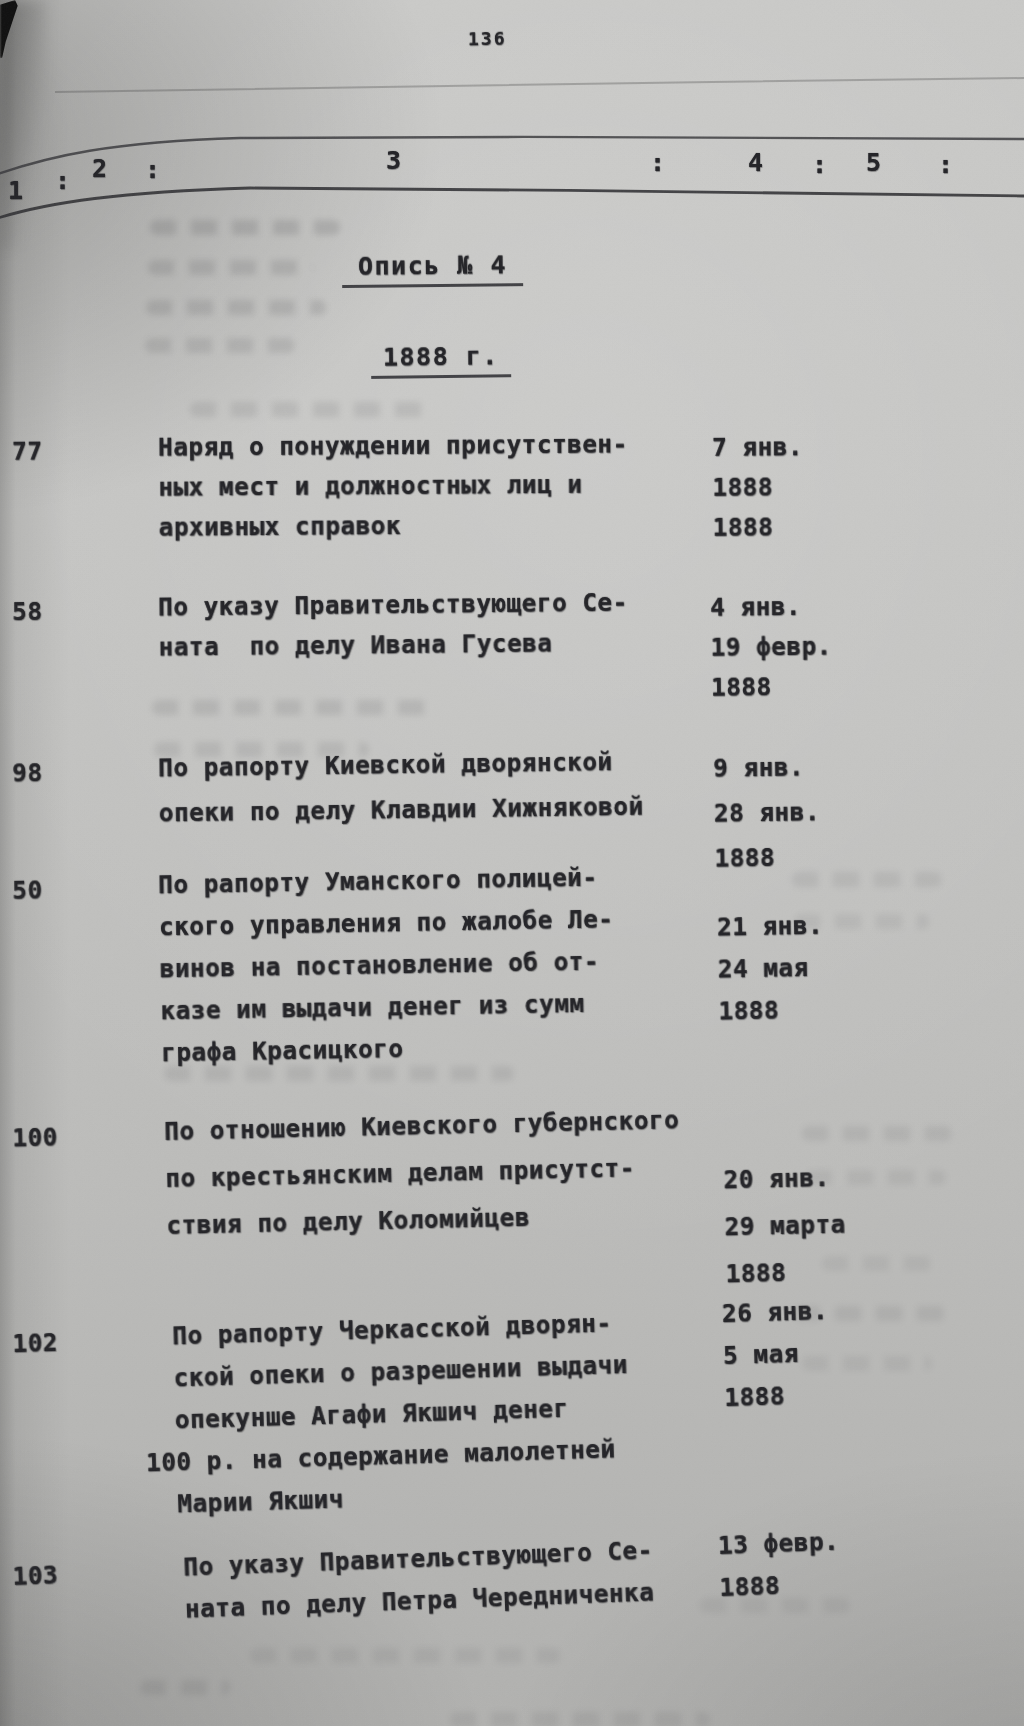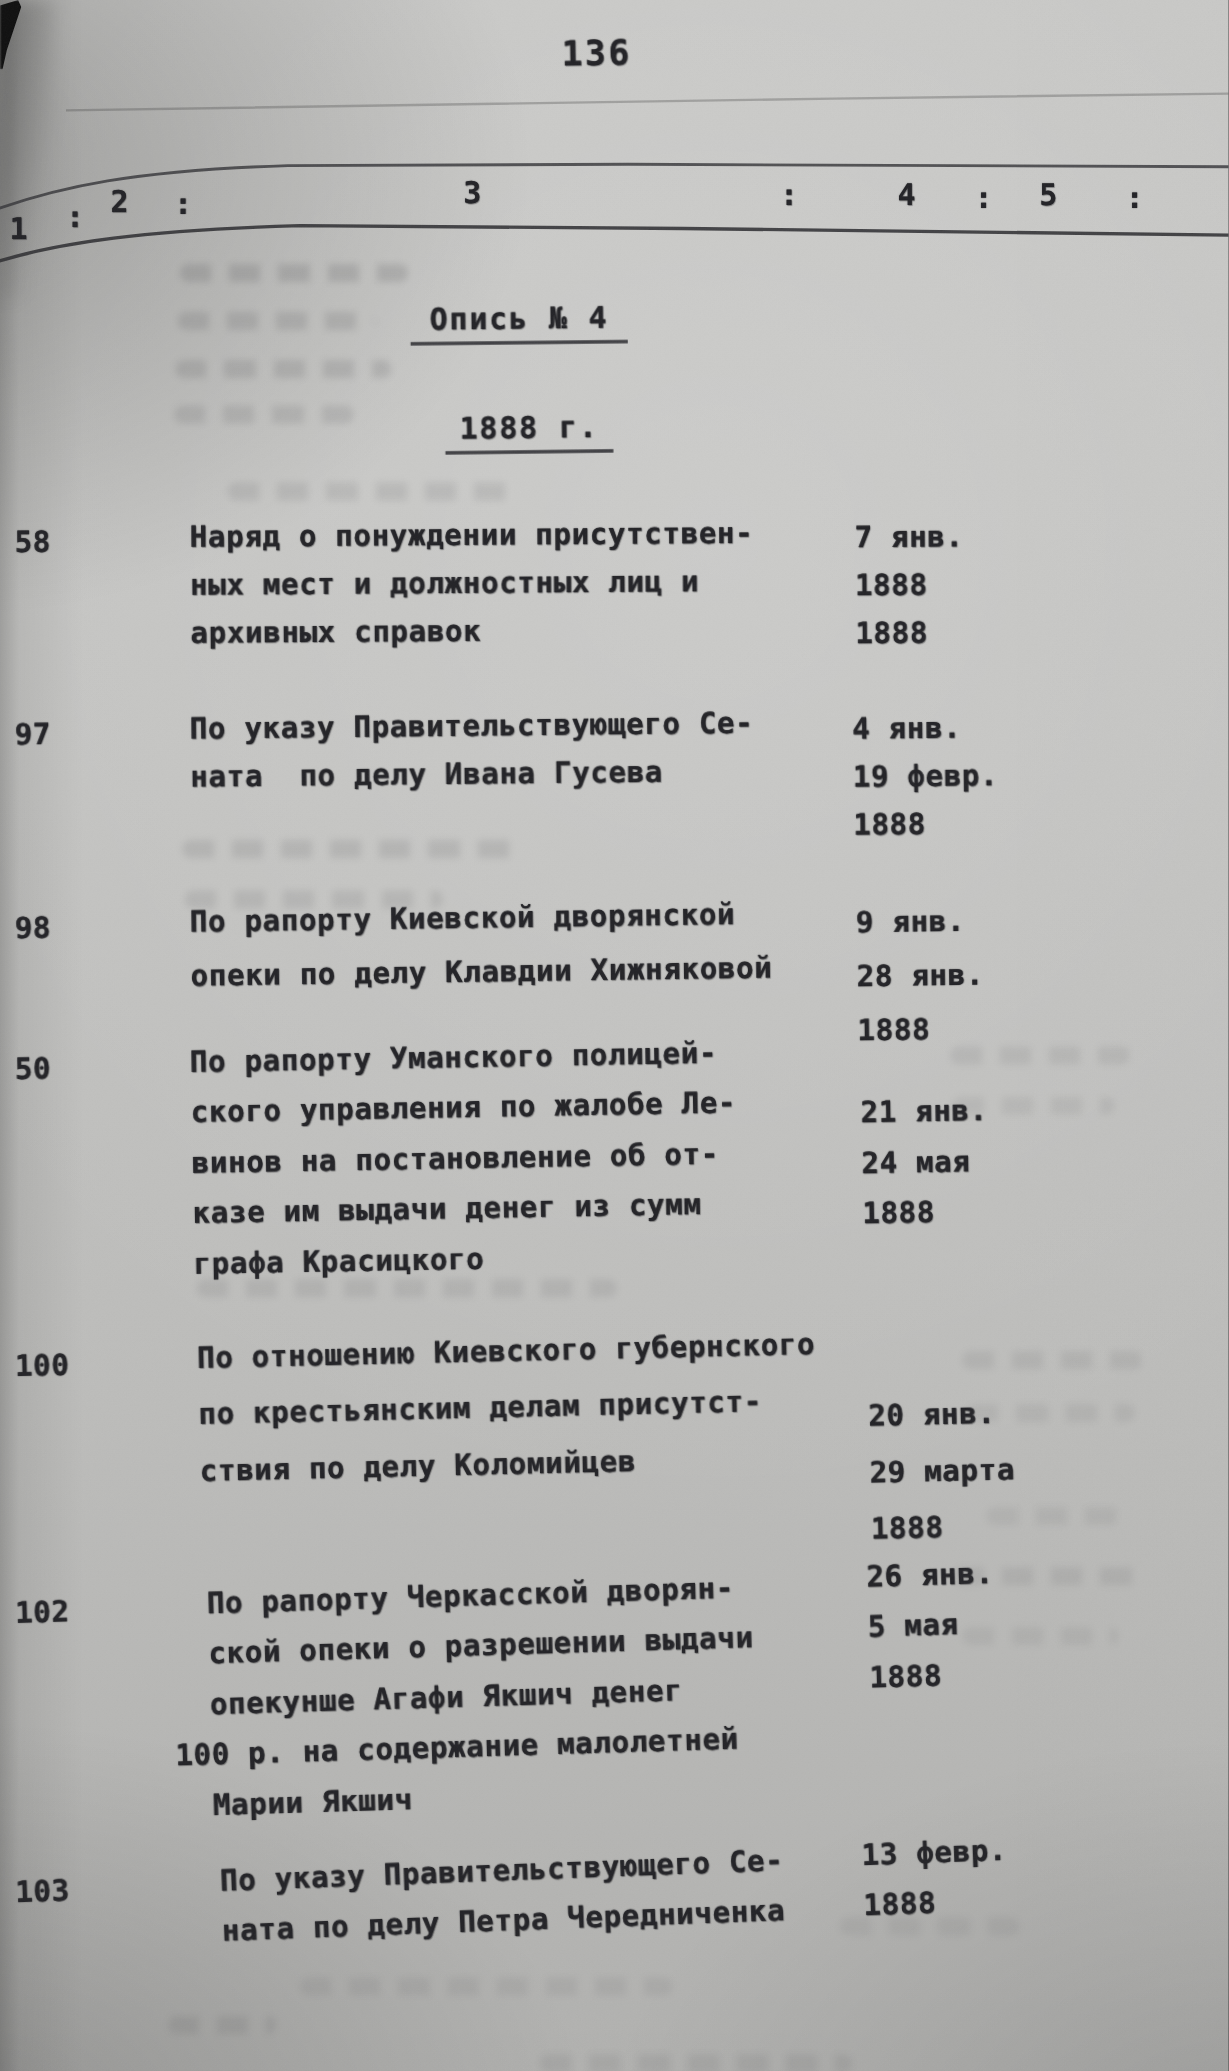--- a/index.html
+++ b/index.html
@@ -18,21 +18,21 @@
     color:#232327;font-weight:bold;line-height:1;white-space:pre;
     text-shadow:0 0 1px rgba(25,25,28,.7), .6px .7px .7px rgba(25,25,28,.35);
     filter:blur(.25px);
   }
   
   .edge-wedge{position:absolute;left:0;top:0;width:26px;height:58px;background:#101010;
     clip-path:polygon(0 8%, 58% 0, 68% 10%, 22% 72%, 8% 100%, 0 100%);filter:blur(1px);}
   .edge-band{position:absolute;left:0;top:0;width:46px;height:250px;
     background:linear-gradient(100deg, rgba(0,0,0,.30), rgba(0,0,0,0) 72%);filter:blur(7px);}
 
-  .pagenum{position:absolute;left:468px;top:30px;font-size:29px;letter-spacing:2px;transform:rotate(-1deg);}
+  .pagenum{position:absolute;left:468px;top:30px;font-size:18px;letter-spacing:2px;transform:rotate(-1deg);}
 
   svg.rules{position:absolute;left:0;top:0;pointer-events:none;filter:blur(.35px);}
 
   #ruler .rcell{position:absolute;font-size:25px;}
   #ruler .rcell:nth-of-type(1){left:8px;top:178px;}
   #ruler .rcell:nth-of-type(2){left:55px;top:168px;}
   #ruler .rcell:nth-of-type(3){left:92px;top:156px;}
   #ruler .rcell:nth-of-type(4){left:145px;top:157px;}
   #ruler .rcell:nth-of-type(5){left:386px;top:148px;}
   #ruler .rcell:nth-of-type(6){left:650px;top:150px;}
@@ -95,26 +95,26 @@
       <span class="rcell typed">5</span>
       <span class="rcell typed">:</span>
     </div>
 
   <div class="title typed"><span class="u">Опись № 4</span></div>
 
   <div class="year typed"><span class="u">1888 г.</span></div>
 
   <div id="entries">
       <div class="entry" style="--ds: 0;">
-    <div class="num typed">58</div>
+    <div class="num typed">77</div>
     <div class="desc typed"><div class="line">Наряд о понуждении присутствен-</div><div class="line">ных мест и должностных лиц и</div><div class="line">архивных справок</div></div>
     <div class="dates typed"><div class="dline">7 янв.</div><div class="dline">1888</div><div class="dline">1888</div></div>
   </div>
       <div class="entry" style="--ds: 0;">
-    <div class="num typed">97</div>
+    <div class="num typed">58</div>
     <div class="desc typed"><div class="line">По указу Правительствующего Се-</div><div class="line">ната  по делу Ивана Гусева</div></div>
     <div class="dates typed"><div class="dline">4 янв.</div><div class="dline">19 февр.</div><div class="dline">1888</div></div>
   </div>
       <div class="entry" style="--ds: 0;">
     <div class="num typed">98</div>
     <div class="desc typed"><div class="line">По рапорту Киевской дворянской</div><div class="line">опеки по делу Клавдии Хижняковой</div></div>
     <div class="dates typed"><div class="dline">9 янв.</div><div class="dline">28 янв.</div><div class="dline">1888</div></div>
   </div>
       <div class="entry" style="--ds: 1;">
     <div class="num typed">50</div>

